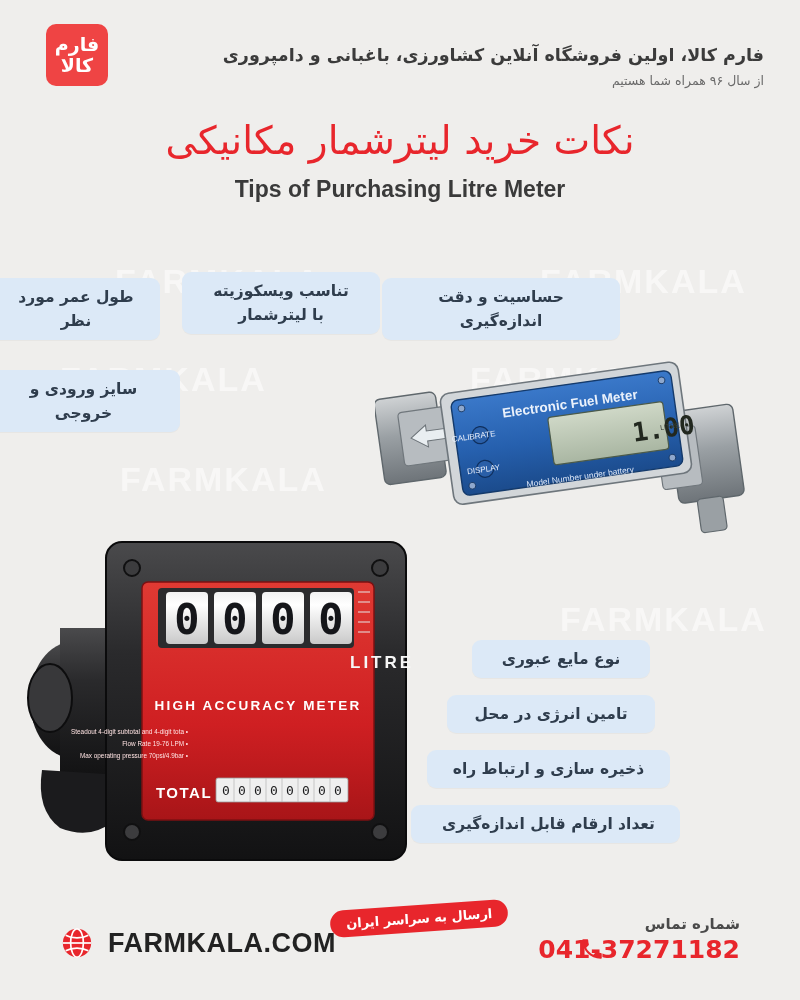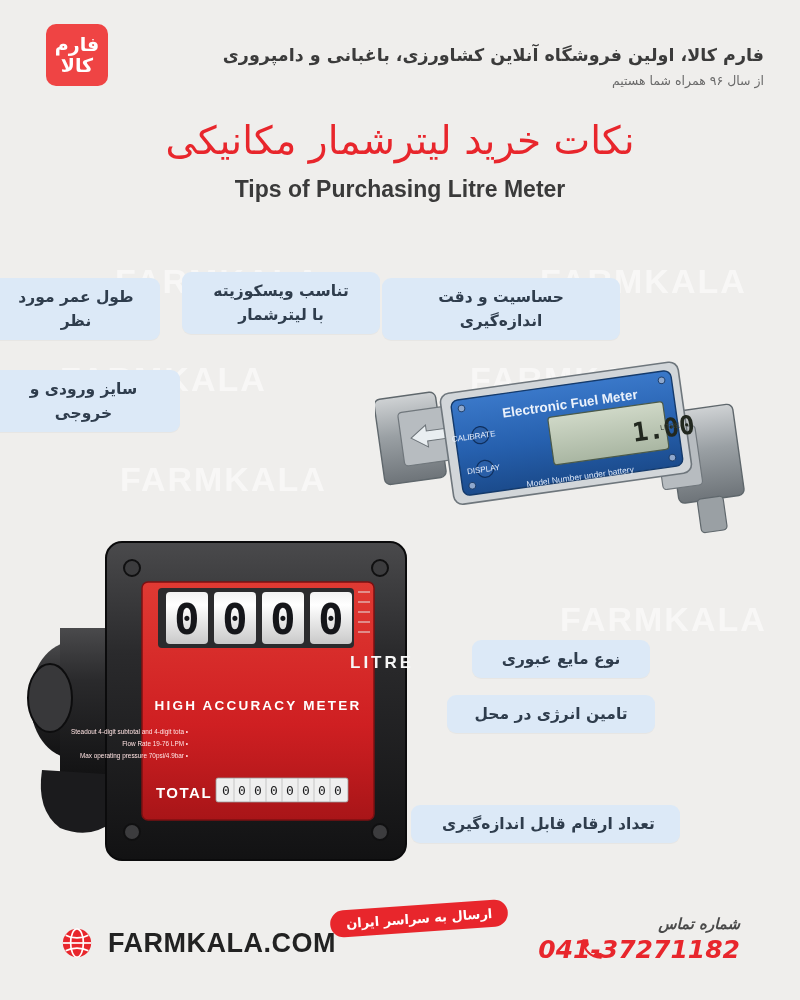--- a/index.html
+++ b/index.html
@@ -74,21 +74,21 @@
   .dev1{position:absolute;left:375px;top:330px;width:400px;height:240px;}
   .dev2{position:absolute;left:20px;top:520px;width:420px;height:370px;}
 
   
   .ship-badge{
     position:absolute;left:330px;top:905px;
     background:#e8262c;color:#fff;border-radius:14px;
     font-size:13px;font-weight:700;padding:6px 16px;
     transform:rotate(-4deg);
   }
-  .phone-wrap{position:absolute;right:60px;bottom:36px;text-align:right;font-style:italic;}
+  .phone-wrap{position:absolute;right:60px;bottom:36px;text-align:right;}
   .phone-label{font-size:15px;color:#4a4a4a;font-weight:700;}
   .phone-num{font-size:25px;color:#e8262c;font-weight:700;direction:ltr;display:block;margin-top:2px;}
   .phone-ico{
     position:absolute;right:195px;bottom:38px;width:26px;height:26px;color:#e8262c;
   }
   .brand-wrap{
     position:absolute;left:60px;bottom:40px;display:flex;align-items:center;gap:14px;direction:ltr;
   }
   .brand-txt{font-size:27px;font-weight:700;color:#222;letter-spacing:.5px;font-family:"Liberation Sans",sans-serif;}
 </style>
@@ -118,20 +118,21 @@
   <div class="title-en">Tips of Purchasing Litre Meter</div>
 
   <div class="pill" style="right:640px;top:278px;width:140px;">طول عمر مورد نظر</div>
   <div class="pill" style="right:420px;top:272px;width:170px;">تناسب ویسکوزیته
 با لیترشمار</div>
   <div class="pill" style="right:180px;top:278px;width:210px;">حساسیت و دقت اندازه‌گیری</div>
   <div class="pill" style="right:620px;top:370px;width:165px;">سایز ورودی و خروجی</div>
 
   <div class="pill" style="right:150px;top:640px;width:150px;">نوع مایع عبوری</div>
   <div class="pill" style="right:145px;top:695px;width:180px;">تامین انرژی در محل</div>
+  <div class="pill" style="right:130px;top:750px;width:215px;">ذخیره سازی و ارتباط راه</div>
   <div class="pill" style="right:120px;top:805px;width:235px;padding-left:20px;">تعداد ارقام قابل اندازه‌گیری</div>
 
   <div class="dev1">
     <svg viewBox="0 0 400 240" width="400" height="240" xmlns="http://www.w3.org/2000/svg">
       <defs>
         <linearGradient id="metalg" x1="0" y1="0" x2="0" y2="1">
           <stop offset="0%" stop-color="#cfd2d4"></stop>
           <stop offset="45%" stop-color="#9aa0a4"></stop>
           <stop offset="100%" stop-color="#6e7479"></stop>
         </linearGradient>

